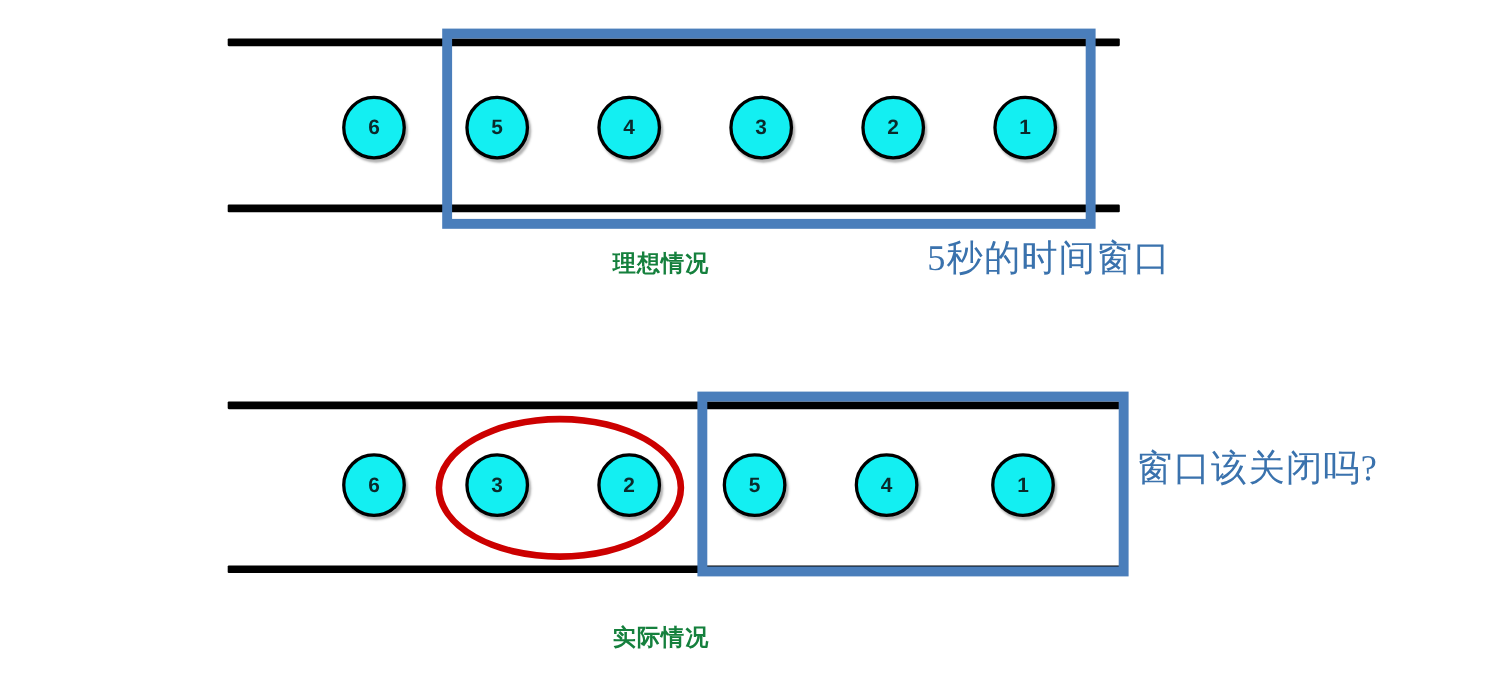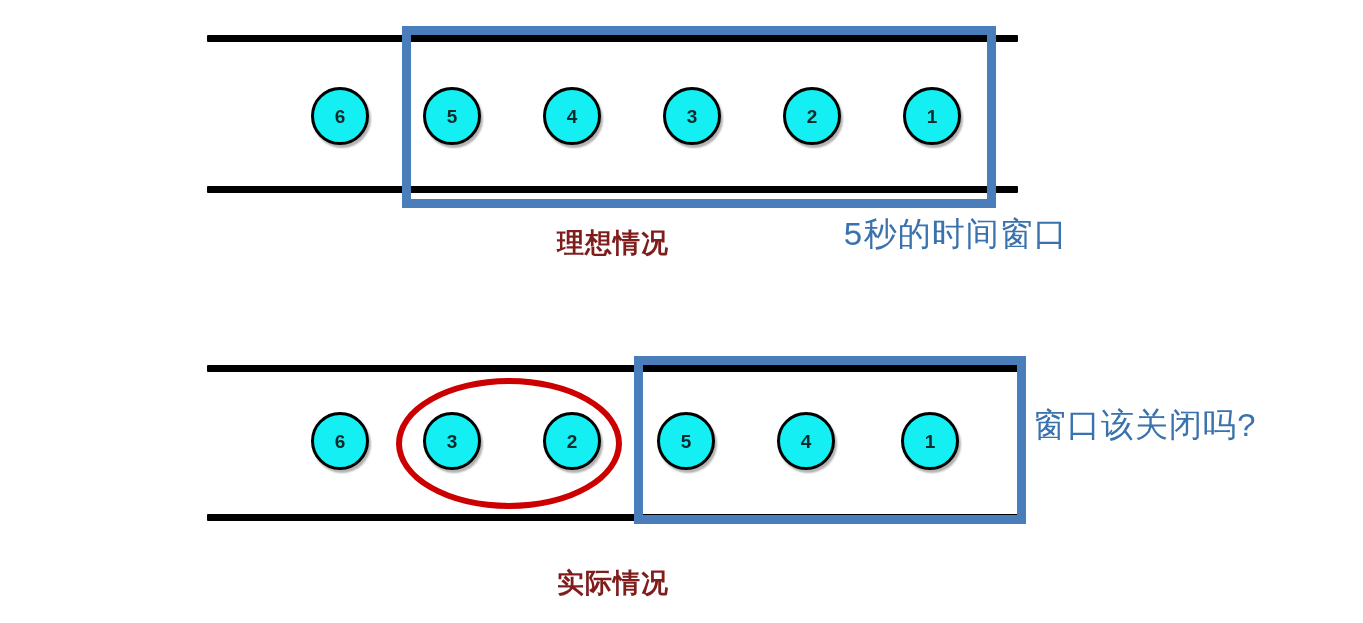--- a/index.html
+++ b/index.html
@@ -63,28 +63,28 @@
     border: 6px solid #cc0000;
     border-radius: 50%;
     background: transparent;
   }
 
   
   .caption-cn {
     position: absolute;
     font-family: "DejaVu Sans", "Liberation Sans", sans-serif;
     font-weight: bold;
-    font-size: 27px;
-    color: #7f1d1d;
+    font-size: 21px;
+    color: #15803d;
     white-space: nowrap;
     letter-spacing: 1px;
   }
   .annotation-blue {
     position: absolute;
-    font-family: Liberation Mono, monospace;
+    font-family: Liberation Serif, serif;
     font-size: 33px;
     font-weight: normal;
     color: #3a72ad;
     white-space: nowrap;
     letter-spacing: 1px;
   }
 </style>
 </head>
 <body>
 

